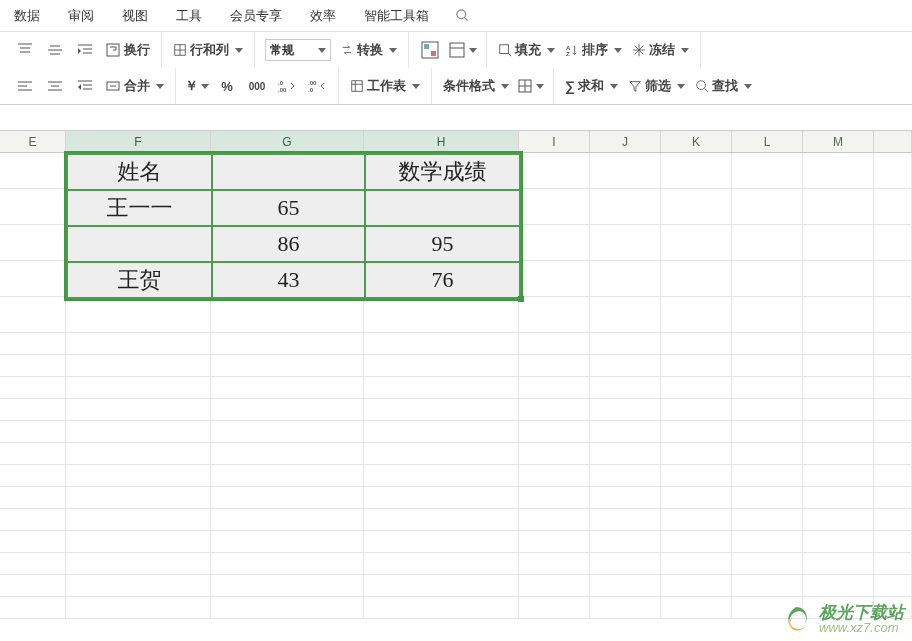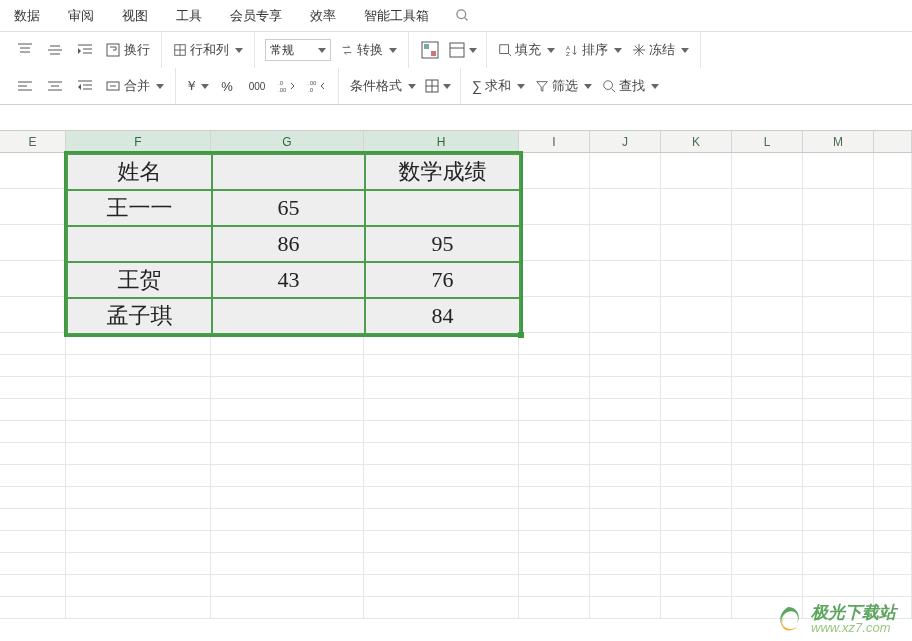--- a/index.html
+++ b/index.html
@@ -50,20 +50,21 @@
     align-items: center;
     height: 36px;
     padding-left: 4px;
   }
   .tool-group {
     display: flex;
     align-items: center;
     padding: 0 6px;
     height: 36px;
     border-right: 1px solid #e5e5e5;
+    font-weight: bold;
   }
   .tool-group.noborder { border-right: none; }
   .tb-btn {
     display: inline-flex;
     align-items: center;
     justify-content: center;
     min-width: 24px;
     height: 24px;
     margin: 0 3px;
     color: #444;
@@ -163,21 +164,21 @@
 
   .sel-handle {
     position:absolute;
     width:6px;height:6px;background:#3e9a3e;
     right:-3px;bottom:-3px;
   }
 
   
   .watermark {
     position: absolute;
-    right: 16px;
+    right: 8px;
     bottom: 6px;
     display: flex;
     align-items: center;
     gap: 6px;
     opacity: 0.9;
   }
   .wm-logo {
     width: 34px; height: 30px;
   }
   .wm-txt {
@@ -369,20 +370,31 @@
       </span>
       <span class="tb-btn">
         <svg width="18" height="14" viewBox="0 0 18 14">
             <text x="0" y="6" font-size="6" fill="#555">.00</text>
             <text x="0" y="13" font-size="6" fill="#555">.0</text>
             <path d="M16 10 l-3 -3 l3 -3" stroke="#555" fill="none"></path>
           </svg>
       </span>
     </div>
 
+    <div class="tool-group">
+      <span class="tb-btn with-label">
+        <svg width="14" height="14" viewBox="0 0 16 16">
+            <rect x="2" y="2" width="12" height="12" fill="none" stroke="#555"></rect>
+            <line x1="2" y1="6" x2="14" y2="6" stroke="#555"></line>
+            <line x1="6" y1="2" x2="6" y2="14" stroke="#555"></line>
+          </svg>
+        <span>工作表</span>
+        <span class="chev"></span>
+      </span>
+    </div>
 
     <div class="tool-group">
       <span class="tb-btn with-label">
         <span>条件格式</span>
         <span class="chev"></span>
       </span>
       <span class="tb-btn">
         <svg width="16" height="16" viewBox="0 0 16 16">
             <rect x="2" y="2" width="12" height="12" fill="none" stroke="#555"></rect>
             <line x1="8" y1="2" x2="8" y2="14" stroke="#555"></line>
@@ -671,25 +683,20 @@
       <tr>
         <td class="colF"></td>
         <td class="colG">86</td>
         <td class="colH">95</td>
       </tr>
       <tr>
         <td class="colF">王贺</td>
         <td class="colG">43</td>
         <td class="colH">76</td>
       </tr>
-      <tr>
-        <td class="colF">孟子琪</td>
-        <td class="colG"></td>
-        <td class="colH">84</td>
-      </tr>
     </tbody>
       </table>
     <div class="sel-handle"></div>
   </div>
 </div>
 
 <div class="watermark">
   <svg class="wm-logo" viewBox="0 0 40 40">
     <path d="M20 4 C10 10 6 22 14 32 C8 24 12 12 22 10 C30 8 36 16 32 26 C38 16 32 4 20 4Z" fill="#4c9c4e"></path>
     <path d="M16 34 C24 38 36 32 36 20 C36 30 28 36 18 32 C12 30 10 22 16 18 C10 20 10 30 16 34Z" fill="#f5a623"></path>

